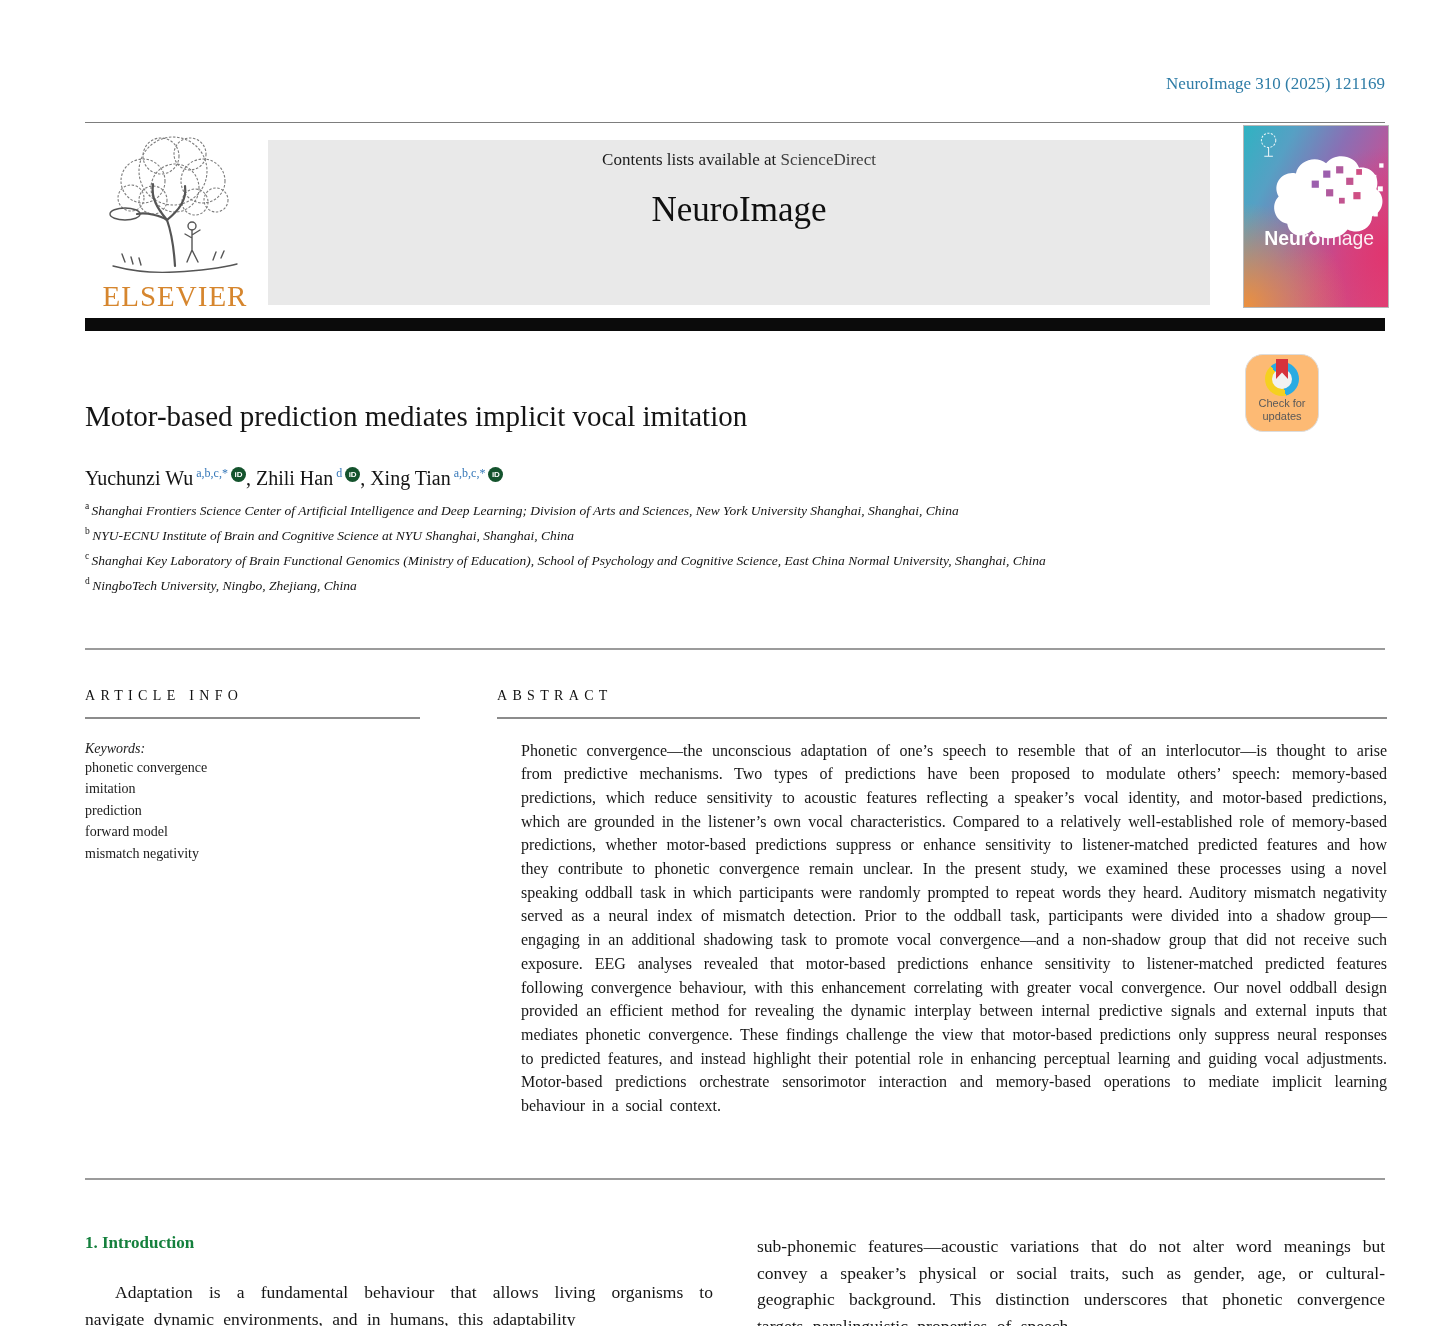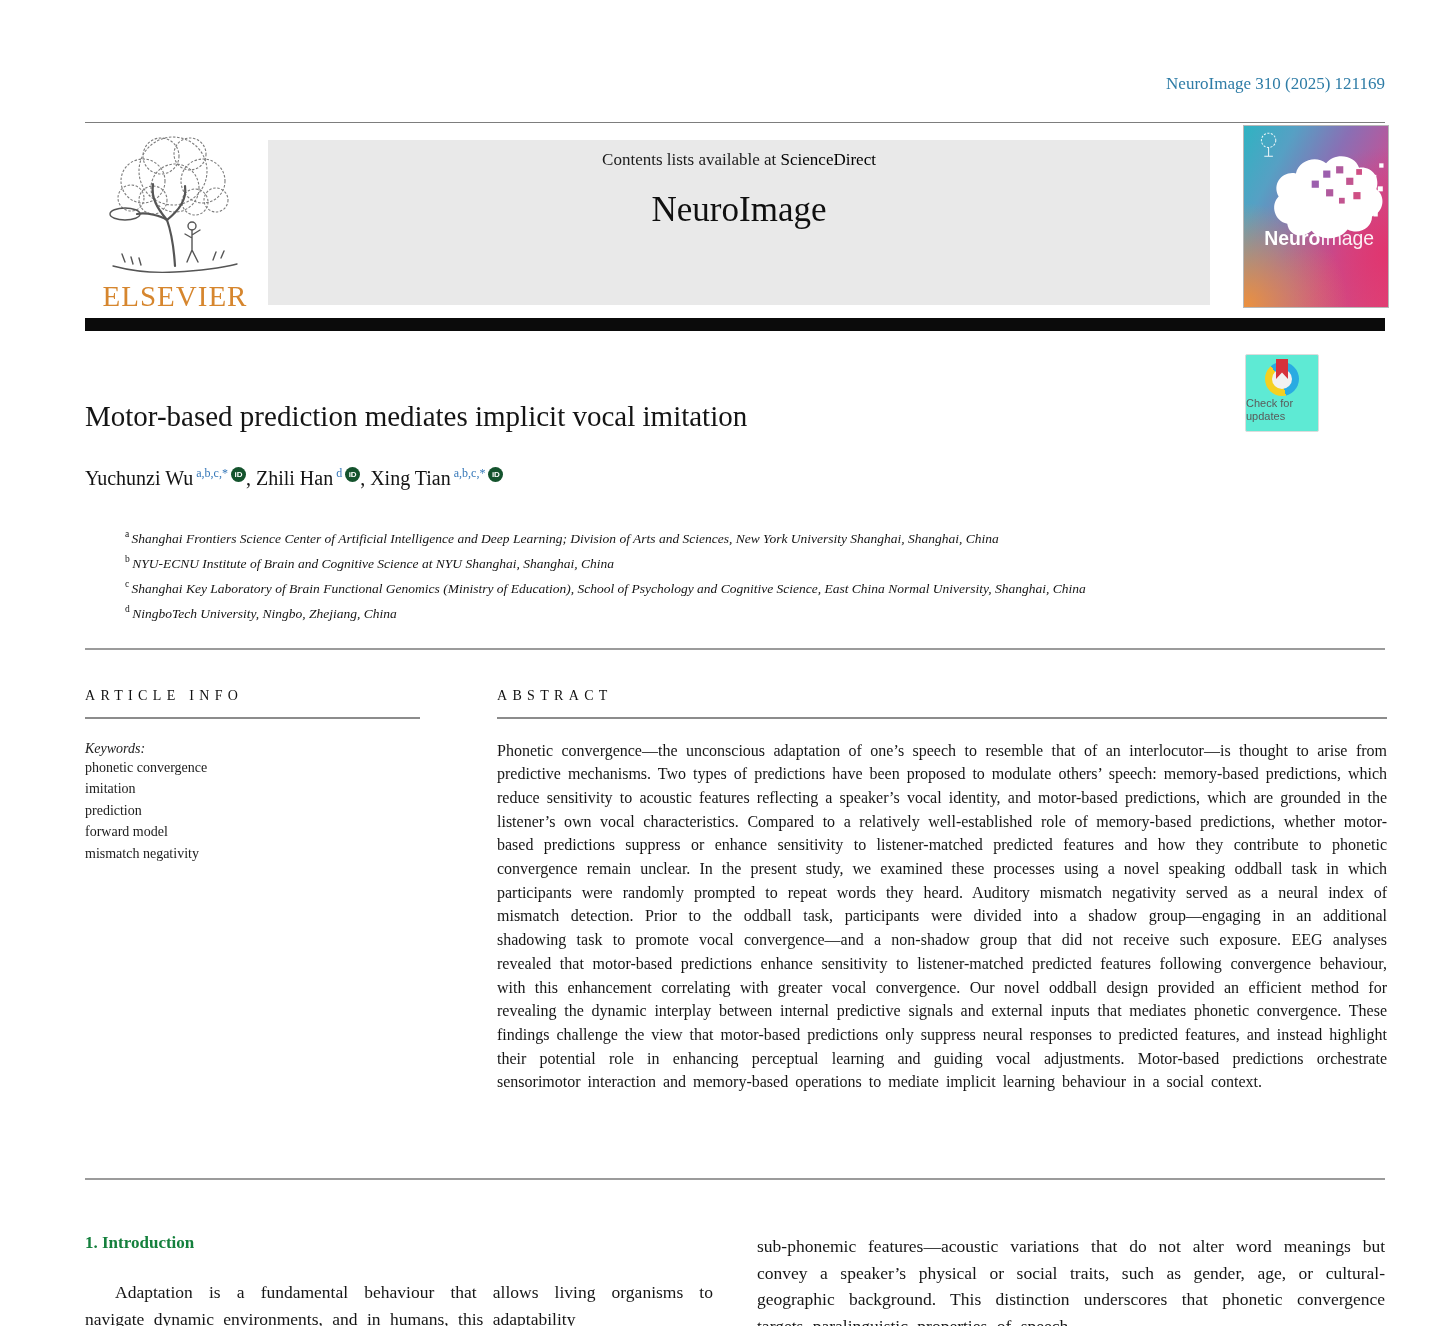--- a/index.html
+++ b/index.html
@@ -10,70 +10,70 @@
   .citation{position:absolute;top:74px;left:85px;width:1300px;text-align:right;
             font-size:17px;color:#2e7ca6;}
   .top-rule{position:absolute;top:122px;left:85px;width:1300px;height:1px;background:#7d7d7d;}
 
   
   .elsevier-logo{position:absolute;top:126px;left:85px;width:180px;height:186px;text-align:center;}
   .elsevier-word{font-family:"Liberation Serif",serif;font-size:29px;letter-spacing:1px;
                  color:#d6862e;margin-top:-2px;}
   .banner{position:absolute;top:140px;left:268px;width:942px;height:165px;background:#e9e9e9;}
   .banner-contents{position:absolute;top:10px;width:100%;text-align:center;font-size:17px;color:#1c1c1c;}
-  .banner-contents a{color:#000000;text-decoration:none;}
+  .banner-contents a{color:#404040;text-decoration:none;}
   .banner-journal{position:absolute;top:50px;width:100%;text-align:center;font-size:35px;color:#0f0f0f;}
   .banner-homepage{position:absolute;bottom:12px;width:100%;text-align:center;
                    font-family:"Liberation Sans",sans-serif;font-size:16px;color:#121212;}
   .banner-homepage a{color:#3c85c6;text-decoration:none;}
 
   
   .cover{position:absolute;top:125px;left:1243px;width:144px;height:181px;
          border:1px solid #b8b8b8;overflow:hidden;
          background:
            radial-gradient(circle at 0% 100%, rgba(243,146,55,.95) 0%, rgba(243,146,55,0) 45%),
            radial-gradient(circle at 100% 70%, rgba(227,49,107,.85) 0%, rgba(227,49,107,0) 55%),
            linear-gradient(118deg,#2fb3c2 0%,#56a0c4 22%,#8a6fb4 45%,#c05498 68%,#df4677 100%);}
   .cover svg{position:absolute;top:0;left:0;}
 
   
   .black-bar{position:absolute;top:318px;left:85px;width:1300px;height:13px;background:#0b0b0b;}
 
   
-  .badge{position:absolute;top:354px;left:1245px;width:72px;height:76px;background:#5eead4;
-         border:1px solid #dcdcdc;border-radius:2px;cursor:pointer;}
+  .badge{position:absolute;top:354px;left:1245px;width:72px;height:76px;background:#fdba74;
+         border:1px solid #dcdcdc;border-radius:18px;text-align:center;cursor:pointer;}
   .badge-ring{position:relative;width:34px;height:34px;margin:7px auto 1px;border-radius:50%;
               background:conic-gradient(from 318deg,#29abe2 0 58%,#f5d020 58% 100%);}
   .badge-ring::after{content:"";position:absolute;top:7px;left:7px;width:20px;height:20px;
                      border-radius:50%;background:#f1f1f1;}
   .badge-flag{position:absolute;top:-3px;left:11px;width:12px;height:20px;background:#d6323c;z-index:2;
               clip-path:polygon(0 0,100% 0,100% 100%,50% 68%,0 100%);}
   .badge-text{font-family:"Liberation Sans",sans-serif;font-size:11px;line-height:13px;color:#5a5a5a;}
 
   
   .art-title{position:absolute;top:400px;left:85px;width:1150px;font-size:29px;color:#141414;}
   .authors{position:absolute;top:466px;left:85px;width:1200px;font-size:20px;color:#141414;}
   .authors sup{font-size:12px;color:#3577b8;}
   .orcid{display:inline-block;width:15px;height:15px;margin-left:3px;border-radius:50%;
          background:#14532d;color:#fff;font-family:"Liberation Sans",sans-serif;font-size:8px;
          font-weight:bold;text-align:center;line-height:15px;vertical-align:super;cursor:pointer;}
-  .affils{position:absolute;top:524px;left:85px;width:1300px;font-size:13.5px;font-style:italic;
-          line-height:21.5px;color:#141414;margin-left:40px;}
+  .affils{position:absolute;top:496px;left:85px;width:1300px;font-size:13.5px;font-style:italic;
+          line-height:21.5px;color:#141414;}
   .affils sup{font-style:normal;font-size:9.5px;}
 
   
   .sect-rule-top{position:absolute;top:648px;left:85px;width:1300px;height:2px;background:#9b9b9b;}
   .sect-rule-bottom{position:absolute;top:1178px;left:85px;width:1300px;height:2px;background:#9b9b9b;}
   .col-head{font-size:14px;letter-spacing:.38em;color:#111;}
   .head-rule{height:1.5px;background:#8c8c8c;margin-top:13px;}
   .info-col{position:absolute;top:688px;left:85px;width:335px;}
   .abs-col{position:absolute;top:688px;left:497px;width:890px;}
   .kw-label{font-style:italic;font-size:14px;margin-top:22px;}
   .kw-item{font-size:14px;line-height:21.5px;}
-  .abs-text{margin-top:20px;font-size:16px;line-height:23.7px;text-align:justify;word-spacing:3px;color:#161616;}
+  .abs-text{margin-top:20px;font-size:16px;line-height:23.7px;text-align:justify;word-spacing:3px;color:#161616;margin-left:24px;}
 
   
   .body-left{position:absolute;top:1233px;left:85px;width:628px;}
   .body-right{position:absolute;top:1233px;left:757px;width:628px;}
   .sec-head{font-size:17px;font-weight:bold;color:#15803d;}
   .body-par{font-size:17.5px;line-height:26.5px;text-align:justify;word-spacing:5px;color:#161616;}
   .body-left .body-par{margin-top:26px;text-indent:30px;}
   .body-right .body-par{margin-top:0;}
 
   a{cursor:pointer;}

